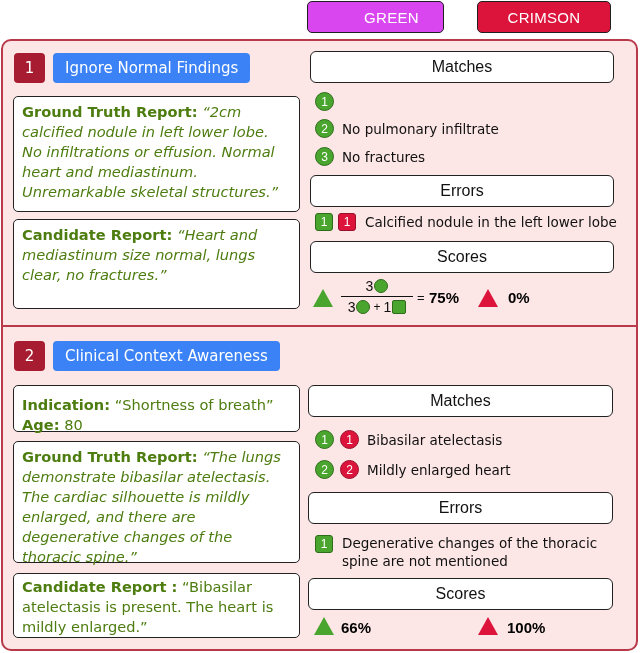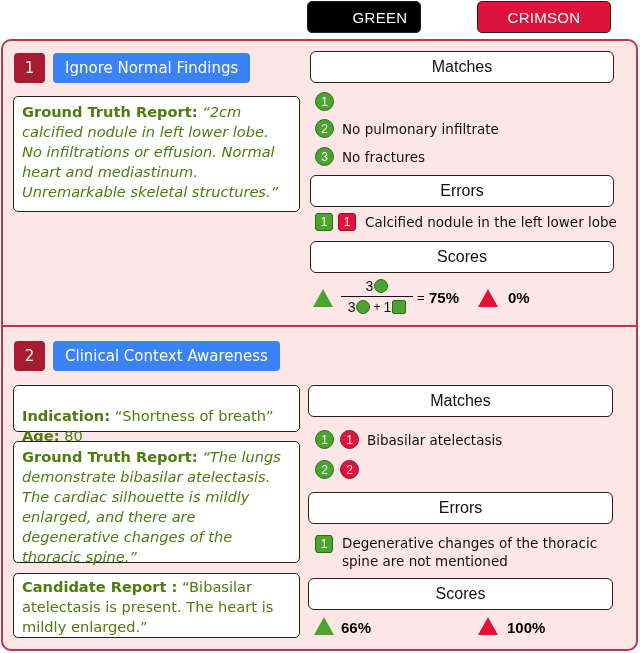--- a/index.html
+++ b/index.html
@@ -5,21 +5,21 @@
     * { box-sizing: border-box; margin: 0; padding: 0; }
     html, body { width: 640px; height: 653px; background: #ffffff; overflow: hidden; }
     body { position: relative; font-family: "DejaVu Sans", sans-serif; color: #111; }
 
     .legend-btn {
       position: absolute; top: 1px; height: 32px;
       border: 1.3px solid #1f1f1f; border-radius: 5px;
       color: #fff; font-family: "Liberation Sans", sans-serif; font-size: 15px;
       display: flex; align-items: center; justify-content: center; letter-spacing: 0.3px;
     }
-    #btn-green { left: 307px; width: 114px; background: #000000; padding-left: 32px; }
+    #btn-green { left: 307px; width: 137px; background: #d946ef; padding-left: 32px; }
     #btn-crimson { left: 477px; width: 134px; background: #dc143c; }
 
     .outer {
       position: absolute; left: 1px; top: 39px; width: 637px; height: 612px;
       background: #fde6e6; border: 2px solid #b8394a; border-radius: 10px;
     }
     .divider { position: absolute; left: 0; right: 0; top: 284px; height: 2px; background: #b8394a; }
 
     .num-badge {
       position: absolute; width: 31px; height: 30px; background: #a71c30; color: #fff;
@@ -81,20 +81,24 @@
 
 <div class="outer">
 
   <div class="num-badge" style="left:11px; top:12px;">1</div>
   <div class="title-badge" style="left:50px; top:12px;">Ignore Normal Findings</div>
 
   <div class="textbox" style="left:10px; top:55px; width:287px; height:116px;">
     <b>Ground Truth Report:</b>
     <span class="it">“2cm calcified nodule in left lower lobe. No infiltrations or effusion. Normal heart and mediastinum. Unremarkable skeletal structures.”</span>
   </div>
+  <div class="textbox" style="left:10px; top:178px; width:287px; height:90px;">
+    <b>Candidate Report:</b>
+    <span class="it">“Heart and mediastinum size normal, lungs clear, no fractures.”</span>
+  </div>
 
   <div class="hdr" style="left:307px; top:10px; width:304px;">Matches</div>
 
   <div class="row" style="left:312px; top:51px;">
     <span class="circ g">1</span>
   </div>
   <div class="row" style="left:312px; top:78px;">
     <span class="circ g">2</span>
     <span>No pulmonary infiltrate</span>
   </div>
@@ -131,21 +135,21 @@
   <div style="position:absolute; left:414px; top:249px; font-family:'Liberation Sans',sans-serif; font-size:13px;">=</div>
   <div class="score-pct" style="position:absolute; left:426px; top:248px;">75%</div>
   <div class="tri r" style="position:absolute; left:475px; top:248px;"></div>
   <div class="score-pct" style="position:absolute; left:505px; top:248px;">0%</div>
 
   <div class="divider"></div>
 
   <div class="num-badge" style="left:11px; top:300px;">2</div>
   <div class="title-badge" style="left:50px; top:300px;">Clinical Context Awareness</div>
 
-  <div class="textbox" style="left:10px; top:344px; width:287px; height:47px; padding-top:20px;">
+  <div class="textbox" style="left:10px; top:344px; width:287px; height:47px; padding-top:9px;">
     <b>Indication:</b>
     <span>“Shortness of breath”</span><br>
     <b>Age:</b>
     <span>80</span>
   </div>
 
   <div class="textbox" style="left:10px; top:532px; width:287px; height:65px; padding-top:3px;">
     <b>Candidate Report :</b>
     <span>“Bibasilar atelectasis is present. The heart is mildly enlarged.”</span>
   </div>
@@ -158,20 +162,21 @@
   <div class="hdr" style="left:305px; top:344px; width:305px;">Matches</div>
 
   <div class="row" style="left:312px; top:389px;">
     <span class="circ g" style="margin-right:6px;">1</span>
     <span class="circ r">1</span>
     <span>Bibasilar atelectasis</span>
   </div>
   <div class="row" style="left:312px; top:419px;">
     <span class="circ g" style="margin-right:6px;">2</span>
     <span class="circ r">2</span>
+    <span>Mildly enlarged heart</span>
   </div>
 
   <div class="hdr" style="left:305px; top:451px; width:305px;">Errors</div>
 
   <div class="row" style="left:312px; top:493px; align-items:flex-start; width:290px;">
     <span class="sq g" style="margin-top:1px;">1</span>
     <span class="txt" style="line-height:18px; margin-left:4px;">Degenerative changes of the thoracic spine are not mentioned</span>
   </div>
 
   <div class="hdr" style="left:305px; top:537px; width:305px;">Scores</div>

